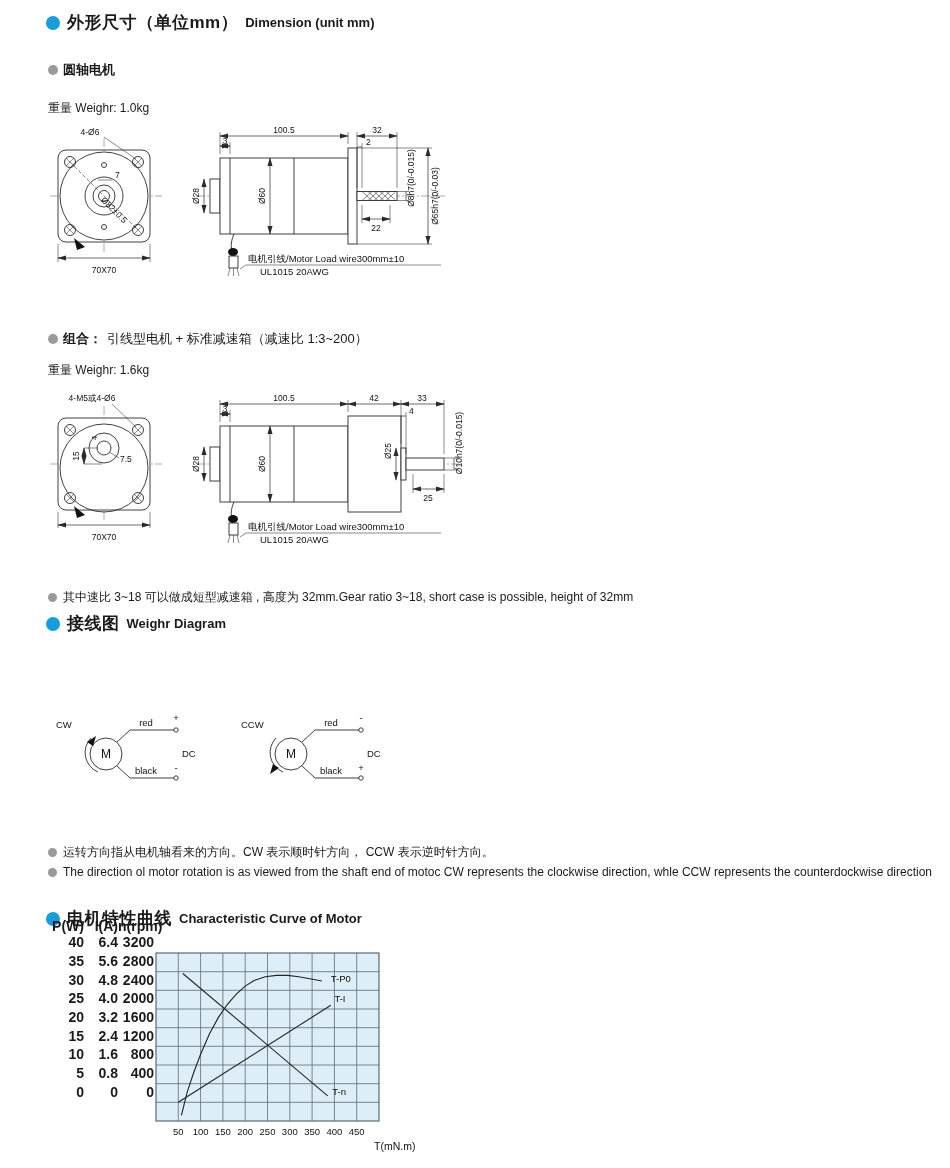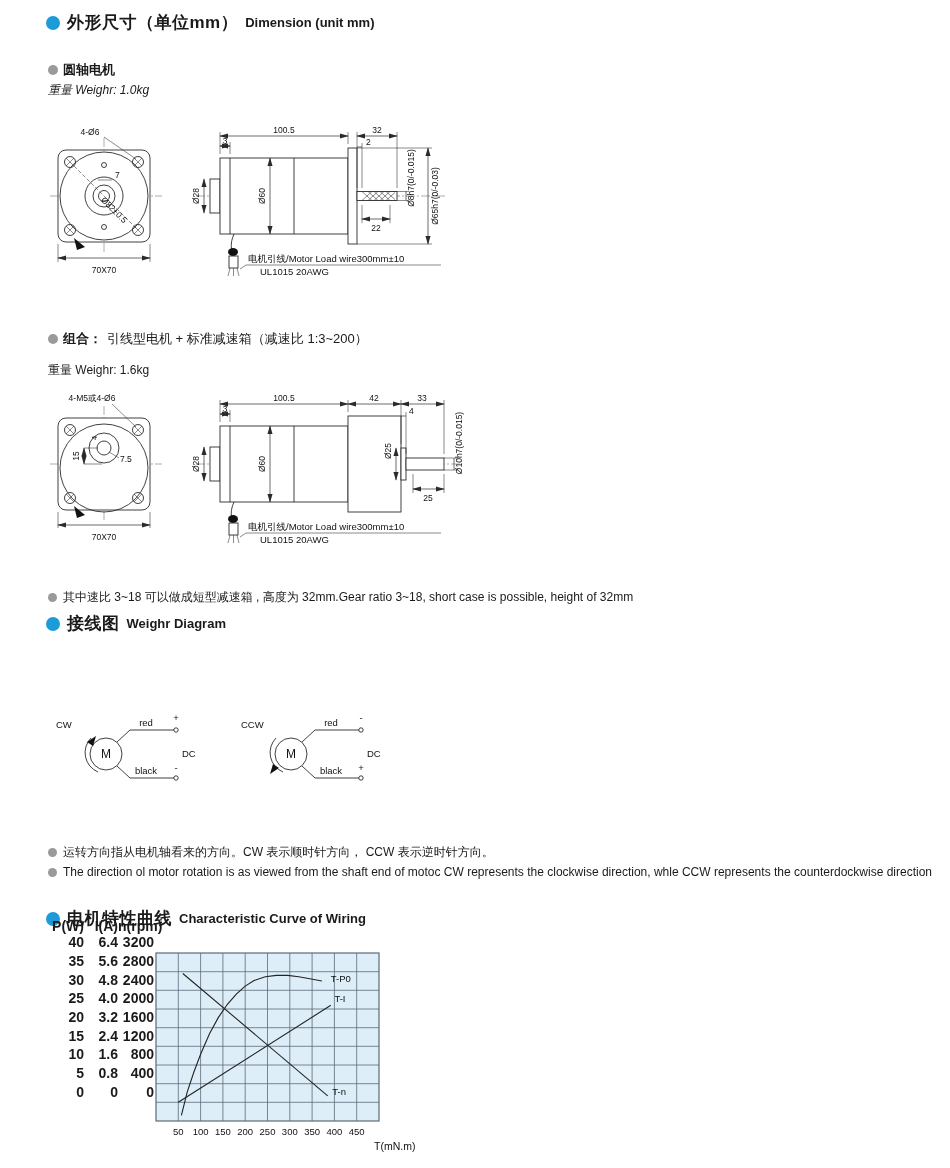--- a/index.html
+++ b/index.html
@@ -44,21 +44,21 @@
   <div class="sec-h" style="left:8px;top:11px;">
     <span class="dot-blue"></span>
     <span class="cn">外形尺寸（单位mm）</span>
     <span class="en">Dimension (unit mm)</span>
   </div>
 
   <div class="sub-h" style="left:10px;top:61px;">
     <span class="dot-gray"></span>
     <span>圆轴电机</span>
   </div>
-  <div class="txt" style="left:10px;top:82px;font-style:italic;">重量 Weighr: 1.0kg</div>
+  <div class="txt" style="left:10px;top:100px;">重量 Weighr: 1.0kg</div>
 
   <svg style="left:8px;top:122px;" width="440" height="175" viewBox="0 0 440 175">
     <defs>
       <marker id="ar" markerWidth="9" markerHeight="7" refX="8.2" refY="2.6" orient="auto-start-reverse" markerUnits="userSpaceOnUse">
         <path d="M0,0 L9,2.6 L0,5.2 z" fill="#2b2b2b"></path>
       </marker>
     </defs>
 
     <g>
       <path class="cl" d="M4,74H116 M58,16V132"></path>
@@ -285,21 +285,21 @@
     <span>The direction ol motor rotation is as viewed from the shaft end of motoc CW represents the clockwise direction, whle CCW represents the counterdockwise direction</span>
   </div>
   <div class="note" style="left:10px;top:844px;">
     <span class="dot-gray sm"></span>
     <span>运转方向指从电机轴看来的方向。CW 表示顺时针方向， CCW 表示逆时针方向。</span>
   </div>
 
   <div class="sec-h" style="left:8px;top:907px;">
     <span class="dot-blue"></span>
     <span class="cn">电机特性曲线</span>
-    <span class="en">Characteristic Curve of Wiring</span>
+    <span class="en">Characteristic Curve of Motor</span>
   </div>
 
   <div class="ytable">
     <div class="yhead">
       <span class="ycell c0">P(W)</span>
       <span class="ycell c1">I(A)</span>
       <span class="ycell c2">n(rpm)</span>
     </div>
     <div id="yrows">
         <div class="yrow">

